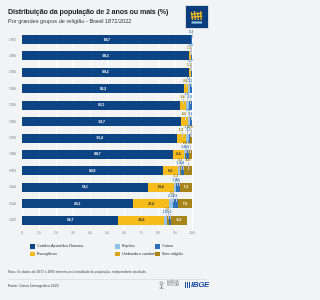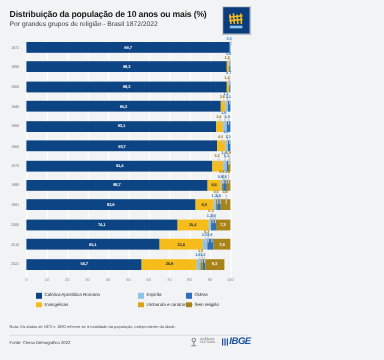--- a/index.html
+++ b/index.html
@@ -101,21 +101,21 @@
   .ibge-bars i { width: 1.1px; height: 6px; background: #1b4f9c; display: block; }
   .ibge-tx { font-size: 8px; font-weight: bold; color: #1b4f9c; letter-spacing: -0.4px; font-style: italic; }
   .hr { position: absolute; left: 8px; top: 11px; width: 199px; height: 1px; background: #e0e1e2; }
 </style>
 </head>
 <body>
 
 <div class="page">
 
   <div class="header">
-    <div class="title">Distribuição da população de 10 anos ou mais (%)</div>
+    <div class="title">Distribuição da população de 2 anos ou mais (%)</div>
     <div class="subtitle">Por grandes grupos de religião  -  Brasil 1872/2022</div>
     <div class="logo">
       <svg width="17" height="17" viewBox="0 0 17 17">
         <g stroke="#f5bc1c" stroke-width="1.3" fill="none">
           <line x1="2.5" y1="3" x2="3.5" y2="11"></line>
           <line x1="5.5" y1="2" x2="6.3" y2="11"></line>
           <line x1="8.6" y1="3.2" x2="9.2" y2="11"></line>
           <line x1="11.6" y1="2.2" x2="12.2" y2="11"></line>
           <line x1="1.8" y1="5.4" x2="13.2" y2="4.2"></line>
           <line x1="2.1" y1="8.2" x2="13.3" y2="7.2"></line>

